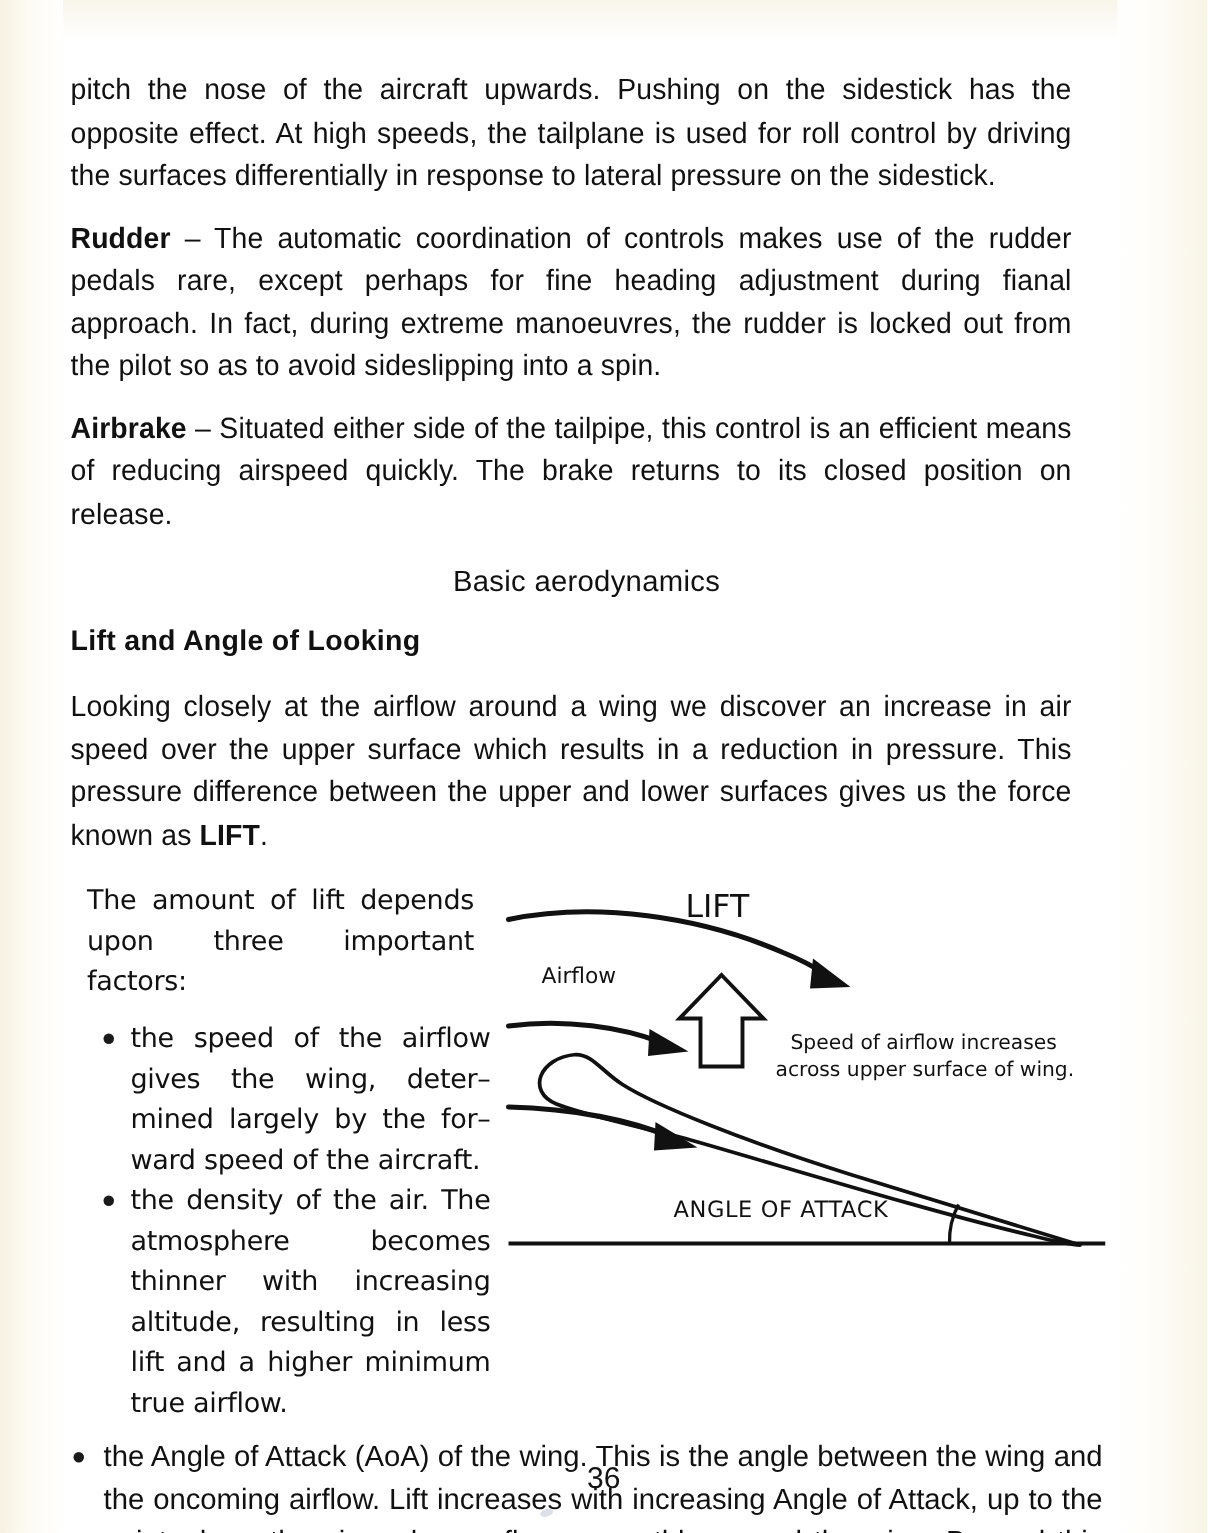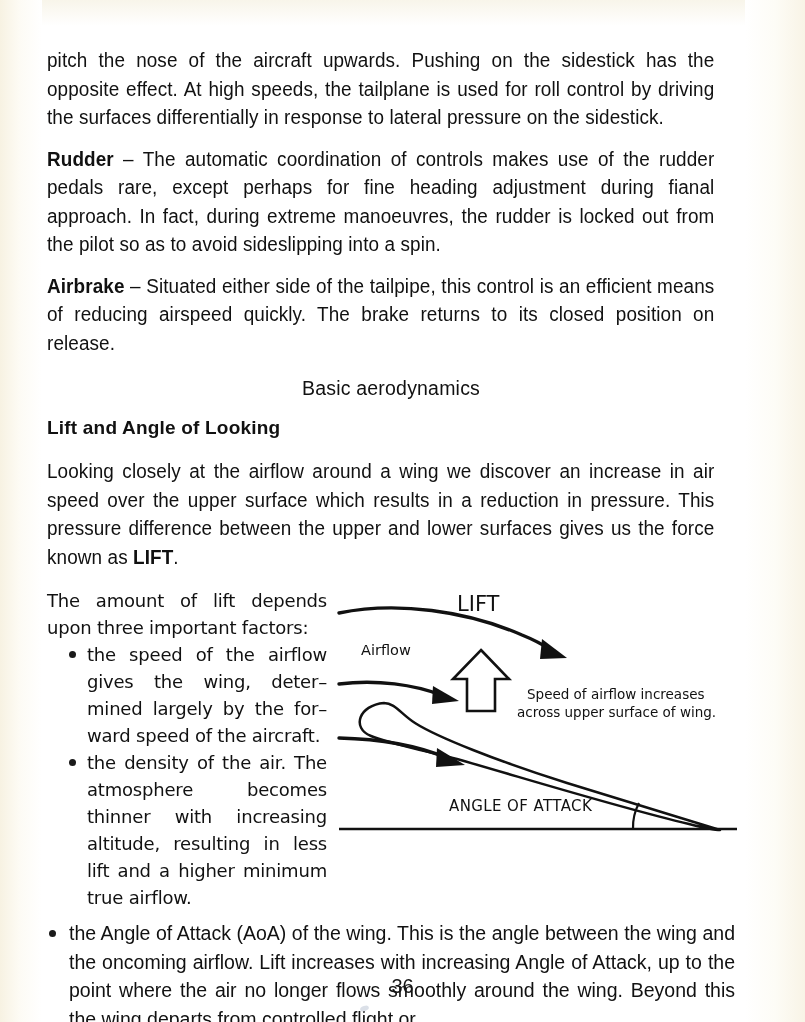--- a/index.html
+++ b/index.html
@@ -81,21 +81,21 @@
     min-height: 262px;
   }
   .left-col {
     width: 280px;
     font-family: "DejaVu Sans", sans-serif;
     font-size: 18px;
     line-height: 27px;
     text-align: justify;
     letter-spacing: -0.2px;
   }
-  .left-col p { margin: 0; }
+  .left-col p { margin: 11px; }
   .bullet-item {
     position: relative;
     padding-left: 22px;
     margin-left: 18px;
     text-align: justify;
   }
   .bullet-item .dot {
     position: absolute;
     left: 4px;
     top: 10px;

